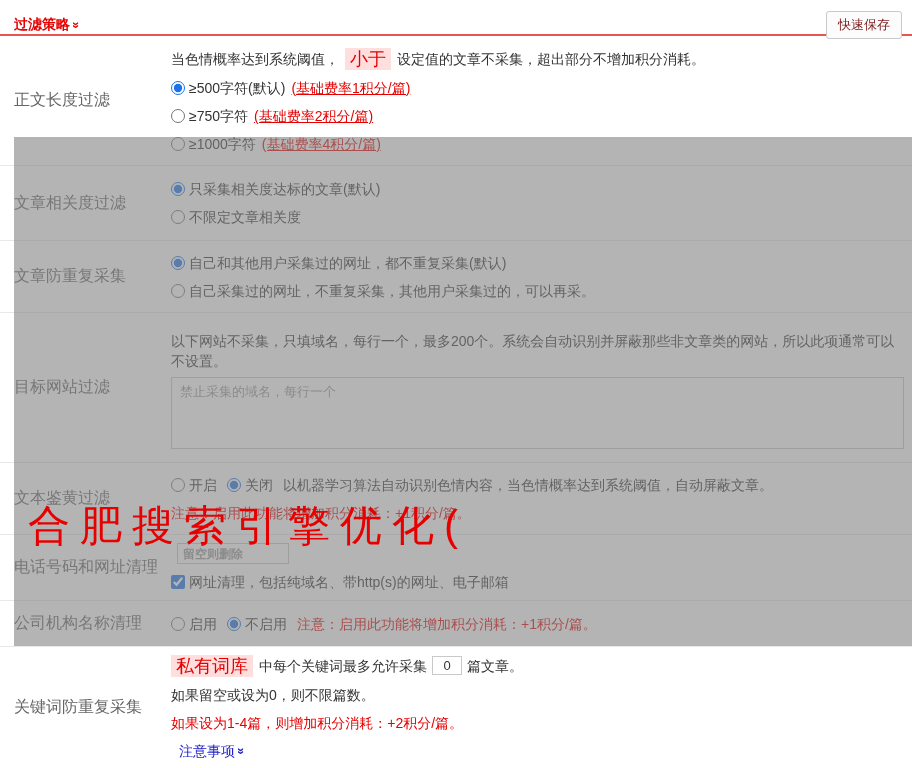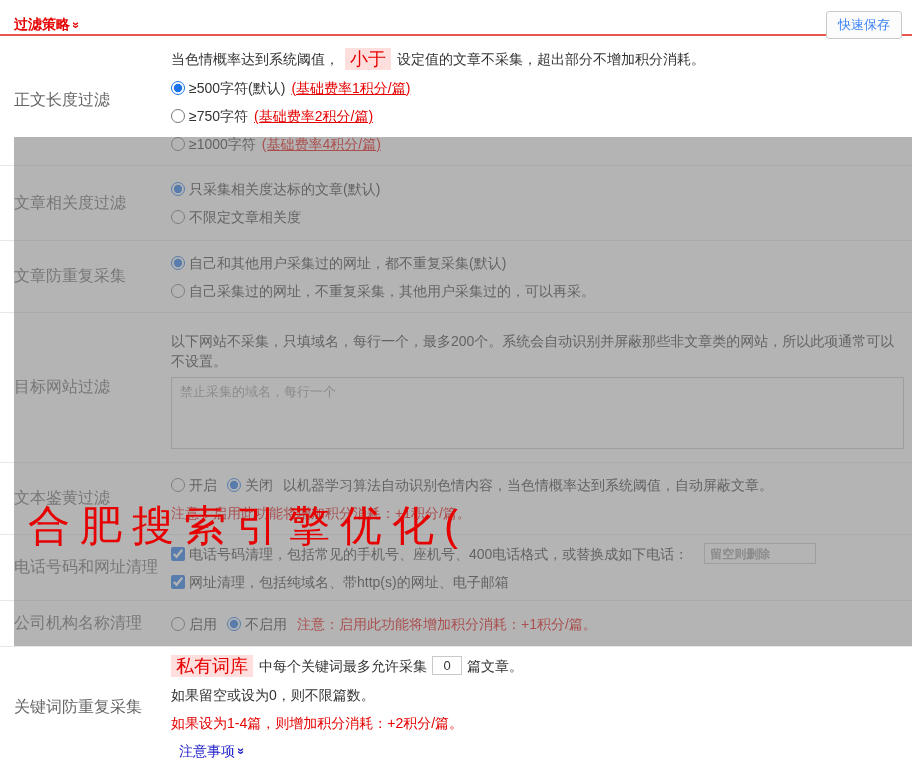--- a/index.html
+++ b/index.html
@@ -4,21 +4,21 @@
 <style>
   * { box-sizing: border-box; margin: 0; padding: 0; }
   body { background: #fff; font-family: "Liberation Sans", "DejaVu Sans", sans-serif; }
   .page { position: relative; width: 912px; height: 768px; background: #fff; overflow: hidden; }
 
   
   .topbar { height: 36px; border-bottom: 2px solid #e8544e; display: flex; align-items: center;
             justify-content: space-between; padding: 16px 10px 0 14px; }
   .topbar-title { color: #e60000; font-size: 14px; font-weight: bold; display: flex; align-items: center; }
   .chev { display: inline-block; transform: rotate(90deg); font-size: 12px; margin-left: 3px; font-weight: bold; }
-  .save-btn { font-size: 13px; color: #3b82f6; background: #fcfcfc; border: 1px solid #c9c9c9;
+  .save-btn { font-size: 13px; color: #7f1d1d; background: #fcfcfc; border: 1px solid #c9c9c9;
               border-radius: 3px; padding: 4px 11px; cursor: pointer; }
 
   
   .row { display: flex; border-bottom: 1px solid #e8e8e8; }
   .row-label { width: 171px; padding-left: 14px; display: flex; align-items: center;
                color: #666; font-size: 16px; flex-shrink: 0; }
   .row-content { flex: 1; padding: 4px 8px 4px 0; display: flex; flex-direction: column;
                  justify-content: center; font-size: 14px; color: #333; }
   .line { display: flex; align-items: center; padding: 4px 0; line-height: 20px; flex-wrap: wrap; }
   .line input[type=radio], .line input[type=checkbox] { width: 14px; height: 14px; margin: 0 4px 0 0; accent-color: #1a73e8; }
@@ -151,24 +151,20 @@
         <span>以机器学习算法自动识别色情内容，当色情概率达到系统阈值，自动屏蔽文章。</span>
       </div>
       <div class="line red">注意：启用此功能将增加积分消耗：+1积分/篇。</div>
     </div>
   </div>
 
   <div class="row h66">
     <div class="row-label">电话号码和网址清理</div>
     <div class="row-content">
       <div class="line">
-        <label class="opt">
-          <input type="checkbox" checked="" style="">
-          <span>电话号码清理，包括常见的手机号、座机号、400电话格式，或替换成如下电话：</span>
-        </label>
         <input class="phone-input" type="text" placeholder="留空则删除" style="">
       </div>
       <div class="line">
         <label class="opt">
           <input type="checkbox" checked="" style="">
           <span>网址清理，包括纯域名、带http(s)的网址、电子邮箱</span>
         </label>
       </div>
     </div>
   </div>

